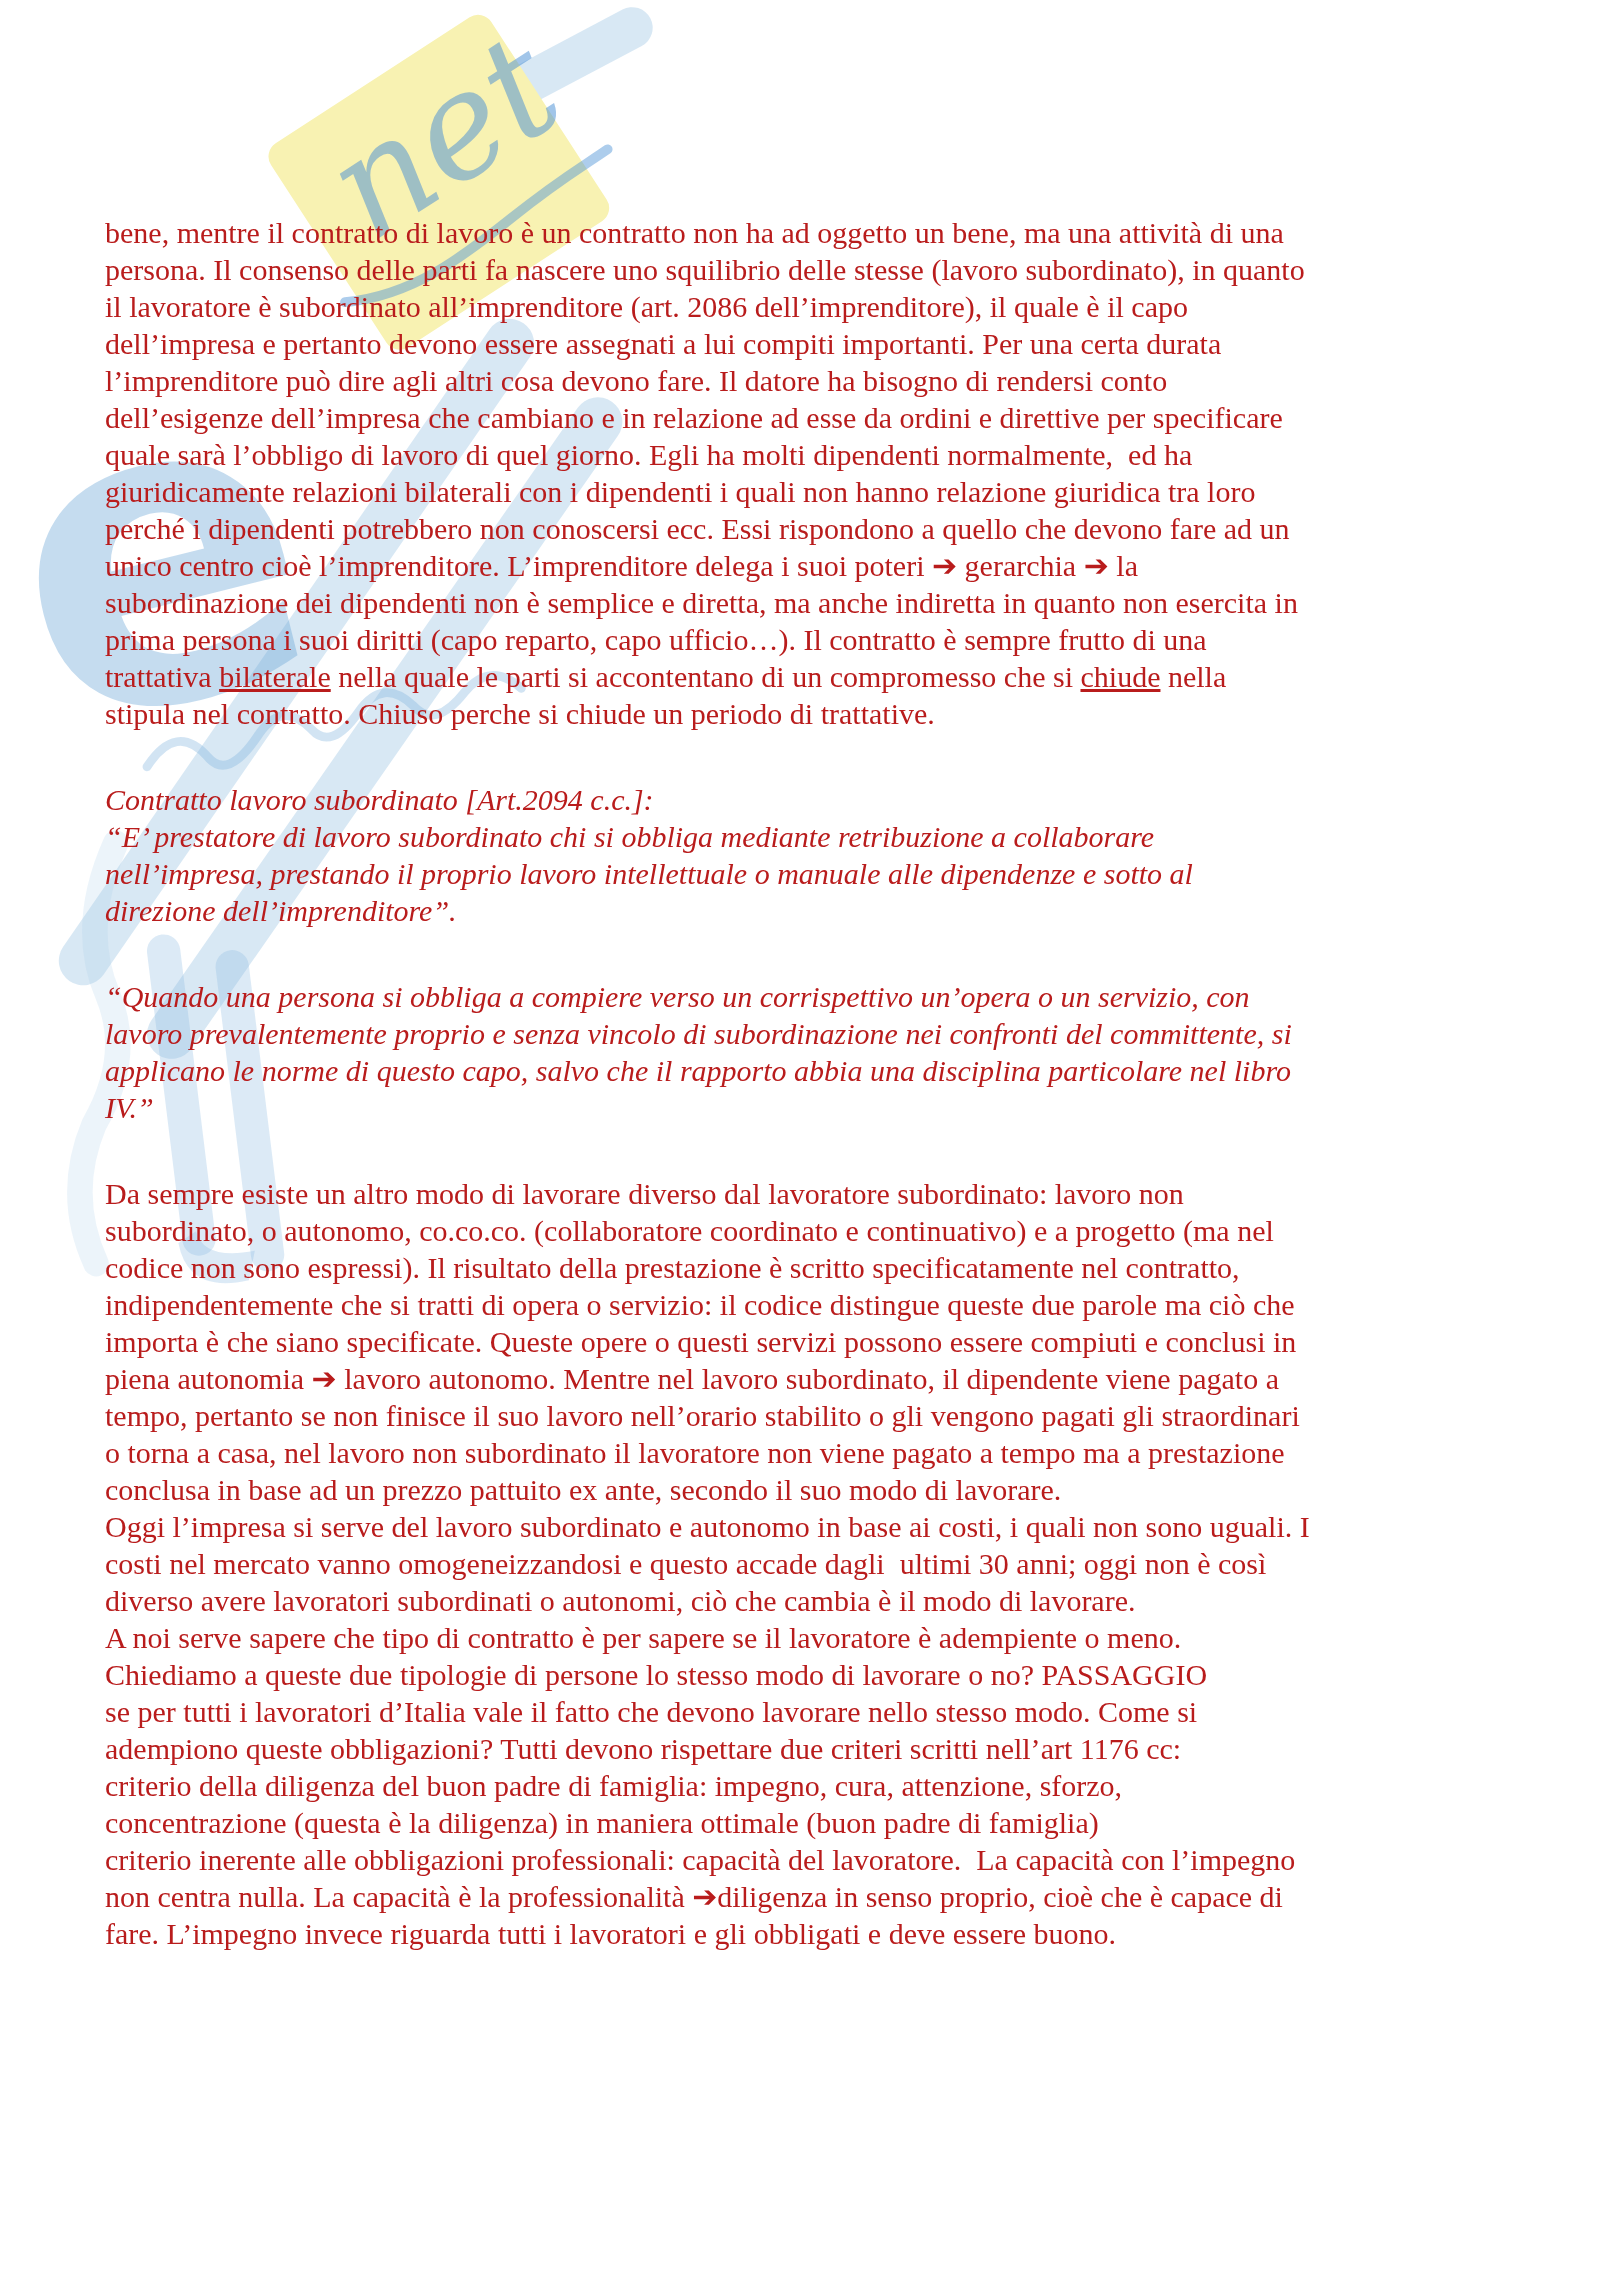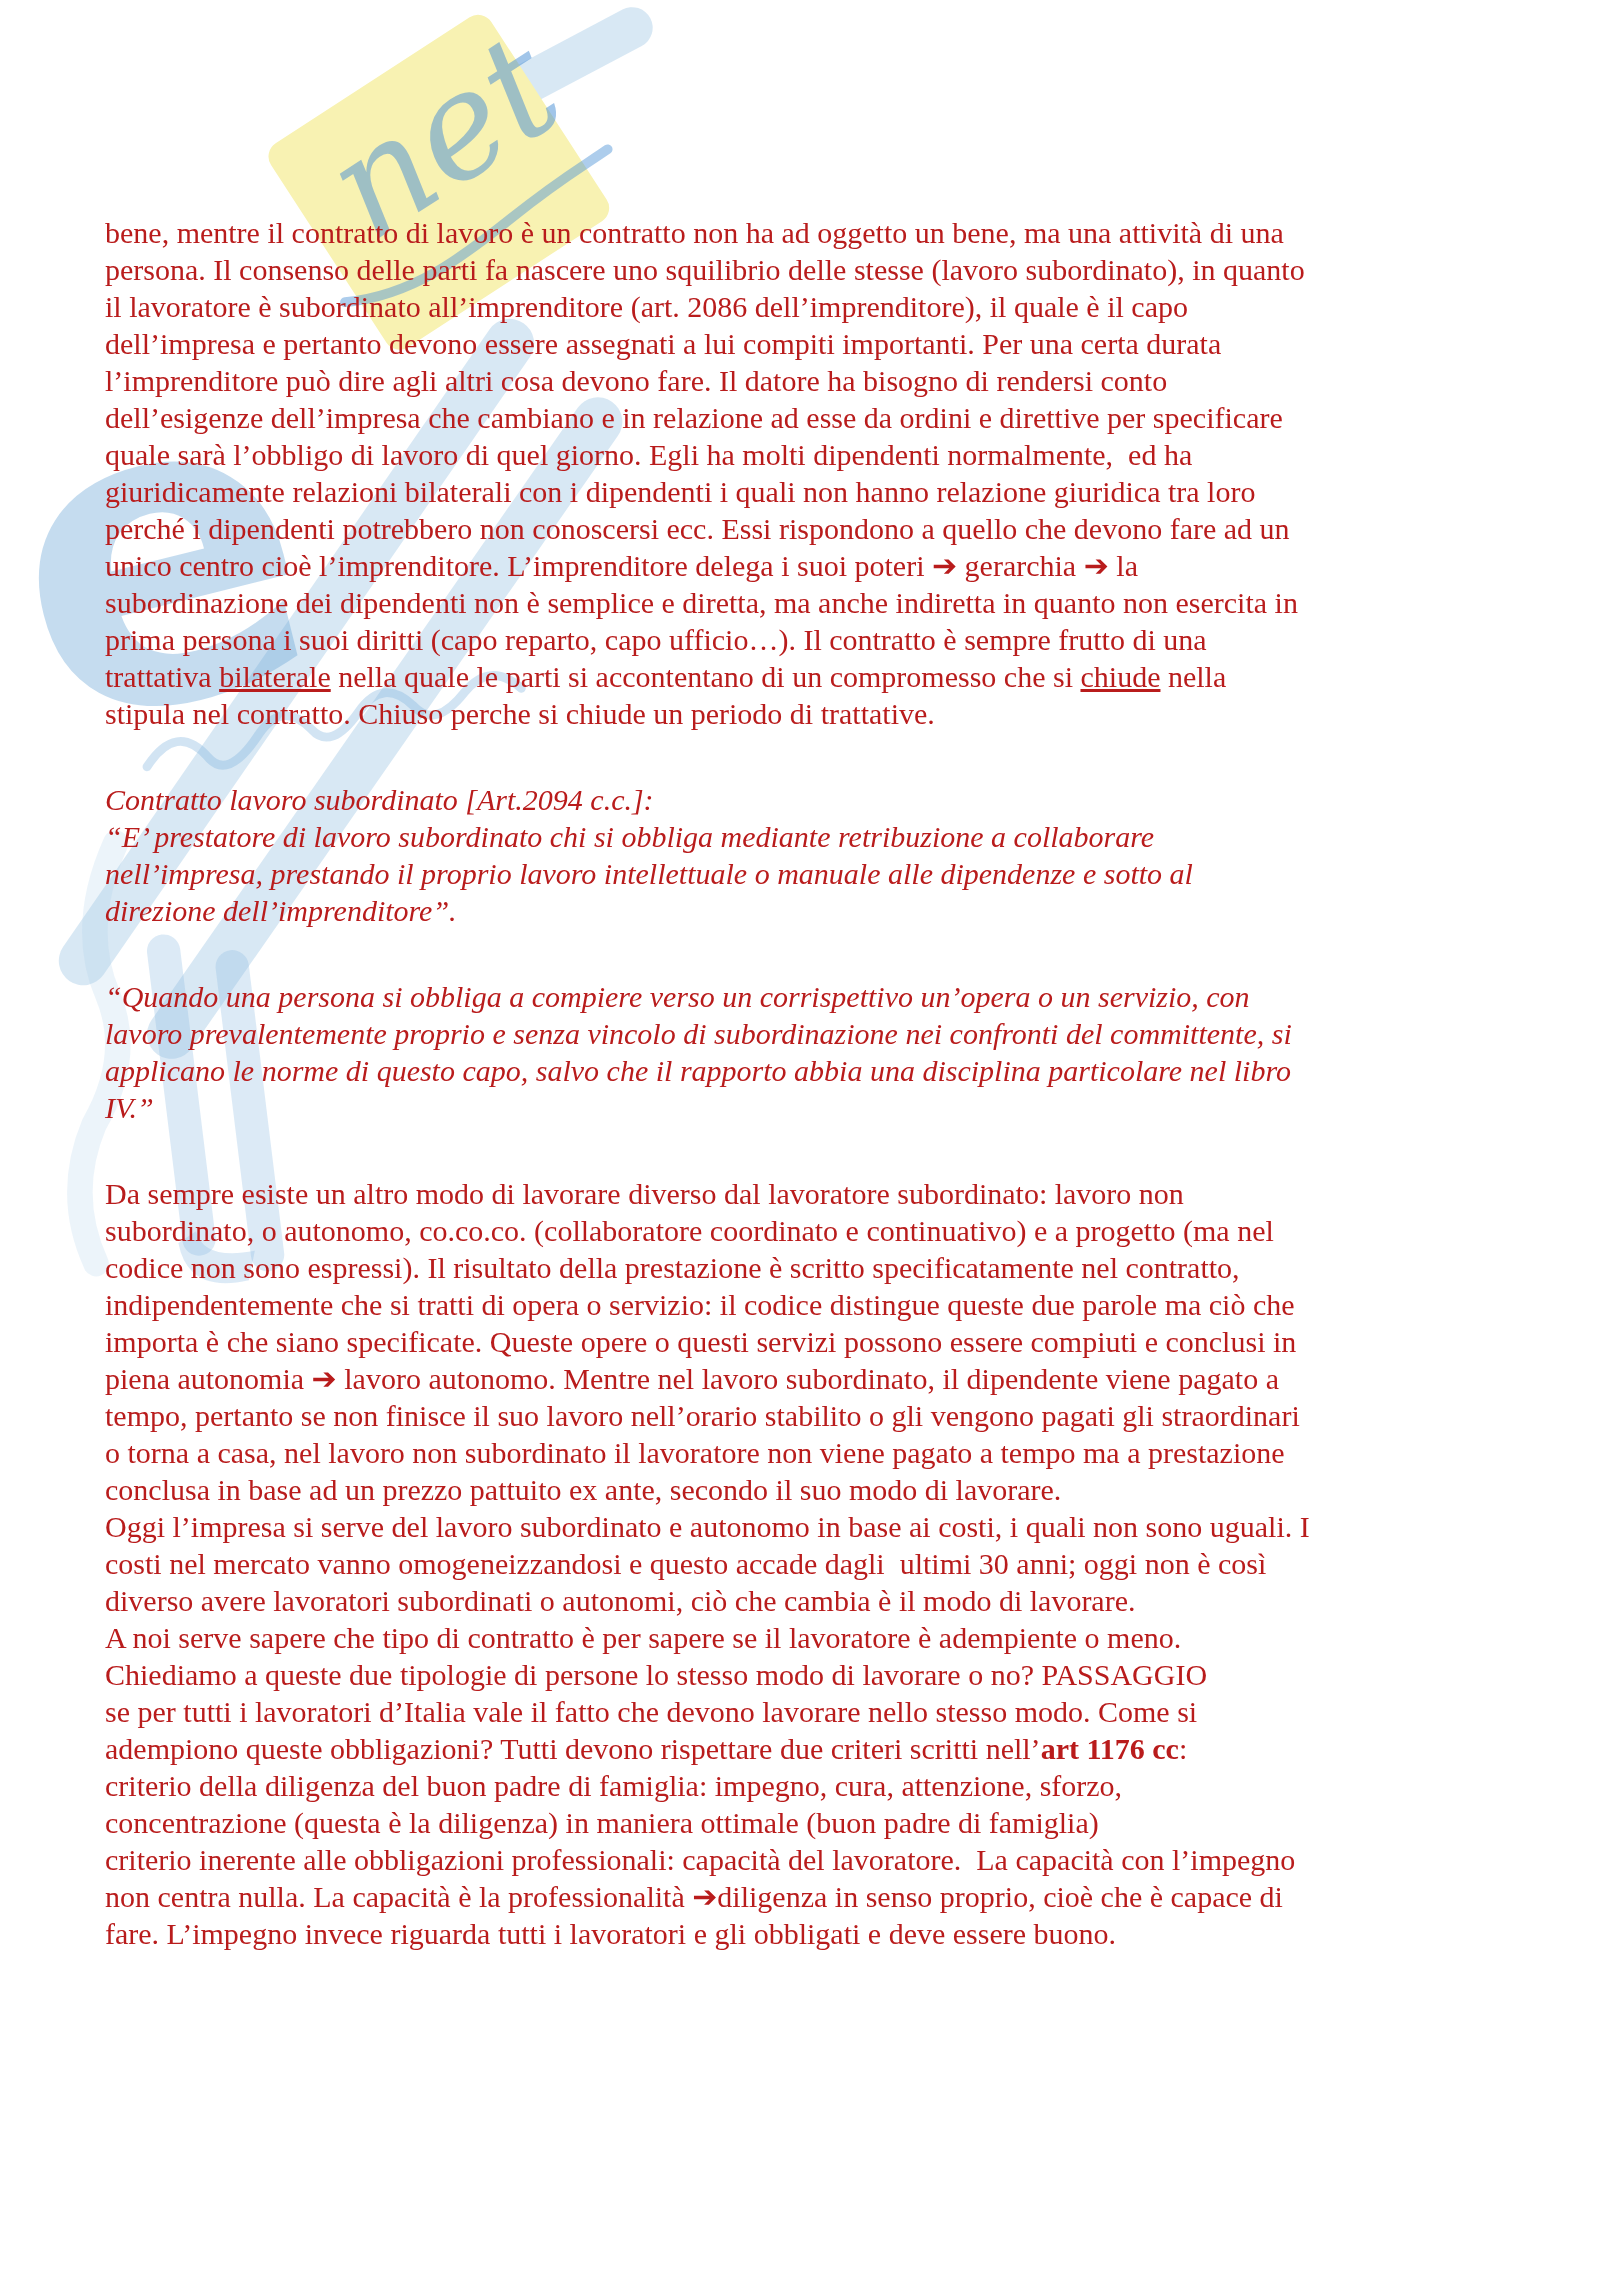--- a/index.html
+++ b/index.html
@@ -23,21 +23,21 @@
     z-index: 1;
     color: #b91c1c;
     font-size: 30px;
     line-height: 37px;
   }
   .block { display: block; }
   .block.italic { font-style: italic; }
   .line { white-space: pre; }
   .spacer { height: 49px; }
   .u { text-decoration: underline; }
-  .b { font-weight: bold; margin-top: 48px; }
+  .b { font-weight: normal; margin-top: 48px; }
 </style>
 </head>
 <body>
 
 <div class="page">
 
   <svg class="watermark-svg" width="1620" height="2293" viewBox="0 0 1653 2339" aria-hidden="true">
 
     <g stroke="#7fb2dc" stroke-opacity="0.30" fill="none" stroke-linecap="round">
       <path d="M 85 980 L 520 350" stroke-width="50"></path>

